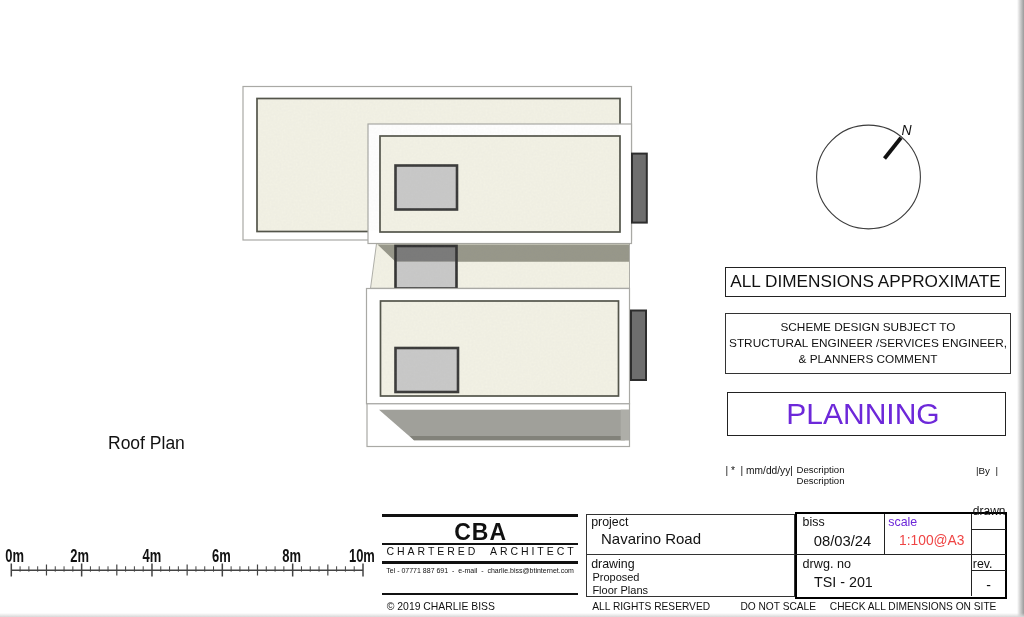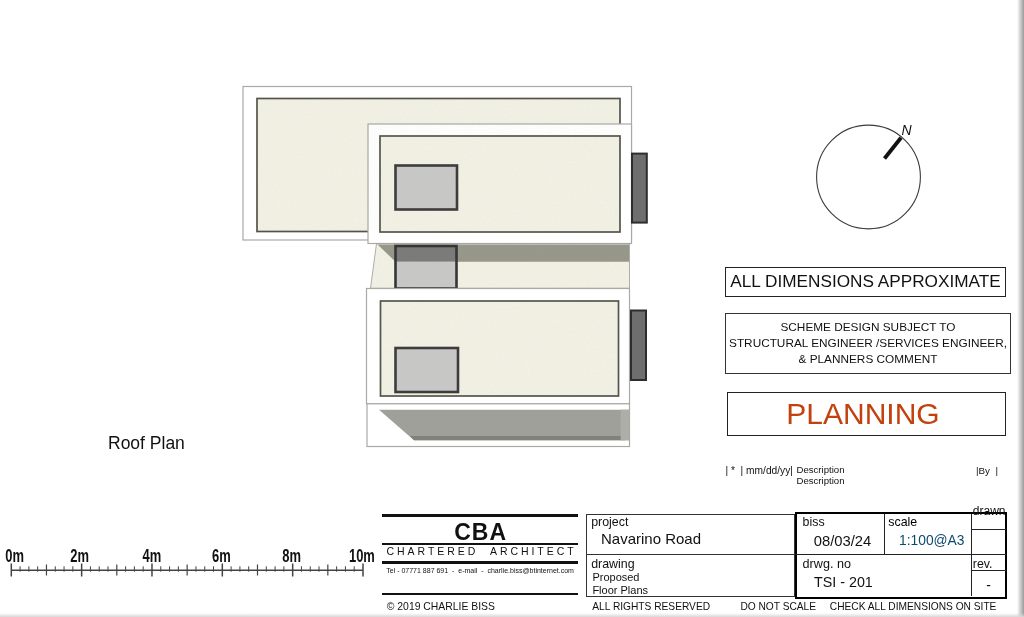--- a/index.html
+++ b/index.html
@@ -128,21 +128,21 @@
     <text transform="translate(361.9,562.3) scale(0.72,1)">10m</text>
   </g>
 </svg>
 
 <div class="abs" style="left:108px;top:432.8px;font-size:17.5px;color:#111;">Roof Plan</div>
 
 <div class="abs" style="left:725px;top:267px;width:281px;height:29.5px;border:1.6px solid #222;box-sizing:border-box;display:flex;align-items:center;justify-content:center;font-size:17.2px;color:#111;white-space:nowrap;">ALL DIMENSIONS APPROXIMATE</div>
 
 <div class="abs" style="left:725px;top:312.5px;width:286px;height:61.5px;border:1.2px solid #333;box-sizing:border-box;display:flex;align-items:center;justify-content:center;text-align:center;font-size:11.8px;line-height:16px;color:#111;">SCHEME DESIGN SUBJECT TO<br>STRUCTURAL ENGINEER /SERVICES ENGINEER,<br>&amp; PLANNERS COMMENT</div>
 
-<div class="abs" style="left:727px;top:392px;width:279px;height:43.5px;border:1.6px solid #222;box-sizing:border-box;display:flex;align-items:center;justify-content:center;font-size:30px;color:#c2410c;padding-right:7px;box-sizing:border-box;">PLANNING</div>
+<div class="abs" style="left:727px;top:392px;width:279px;height:43.5px;border:1.6px solid #222;box-sizing:border-box;display:flex;align-items:center;justify-content:center;font-size:30px;color:#6d28d9;padding-right:7px;box-sizing:border-box;">PLANNING</div>
 
 <div class="abs" style="left:725.5px;top:465px;font-size:10.2px;color:#111;white-space:nowrap;">|&nbsp;*&nbsp;&nbsp;|&nbsp;mm/dd/yy|</div>
 
 <div class="abs" style="left:796.5px;top:465px;font-size:9.6px;color:#111;line-height:10.8px;">Description<br>Description</div>
 
 <div class="abs" style="left:976px;top:465px;font-size:9.8px;color:#111;">|By&nbsp;&nbsp;|</div>
 
 <div class="abs" style="left:382.4px;top:514px;width:195.4px;height:2.8px;background:#111;"></div>
 
 <div class="abs" style="left:382.4px;top:519px;width:195.4px;text-align:center;font-size:23px;font-weight:bold;letter-spacing:1px;text-indent:1px;color:#111;">CBA</div>
@@ -182,23 +182,23 @@
 <div class="abs" style="left:795px;top:554.1px;width:211px;height:1.1px;background:#222;"></div>
 
 <div class="abs" style="left:971px;top:529.4px;width:34.5px;height:1.1px;background:#222;"></div>
 
 <div class="abs" style="left:971px;top:570.1px;width:34.5px;height:1.1px;background:#222;"></div>
 
 <div class="abs" style="left:802.6px;top:515.4px;font-size:12.4px;color:#111;">biss</div>
 
 <div class="abs" style="left:799px;top:532.8px;width:87px;text-align:center;font-size:14.8px;color:#111;">08/03/24</div>
 
-<div class="abs" style="left:888.3px;top:515.4px;font-size:12.4px;color:#000000;">scale</div>
-
-<div class="abs" style="left:888px;top:532.8px;width:87.5px;text-align:center;font-size:13.8px;color:#0c4a6e;">1:100@A3</div>
+<div class="abs" style="left:888.3px;top:515.4px;font-size:12.4px;color:#6d28d9;">scale</div>
+
+<div class="abs" style="left:888px;top:532.8px;width:87.5px;text-align:center;font-size:13.8px;color:#ef4444;">1:100@A3</div>
 
 <div class="abs" style="left:972.8px;top:492px;font-size:12px;color:#111;margin-top:12px;">drawn</div>
 
 <div class="abs" style="left:971px;top:532.5px;width:35px;text-align:center;font-size:10px;color:#111;padding-left:46px;">LF</div>
 
 <div class="abs" style="left:802.6px;top:556.6px;font-size:12.6px;color:#111;">drwg. no</div>
 
 <div class="abs" style="left:814px;top:574px;font-size:14.3px;color:#111;">TSI - 201</div>
 
 <div class="abs" style="left:972.8px;top:556.6px;font-size:12.4px;color:#111;">rev.</div>

